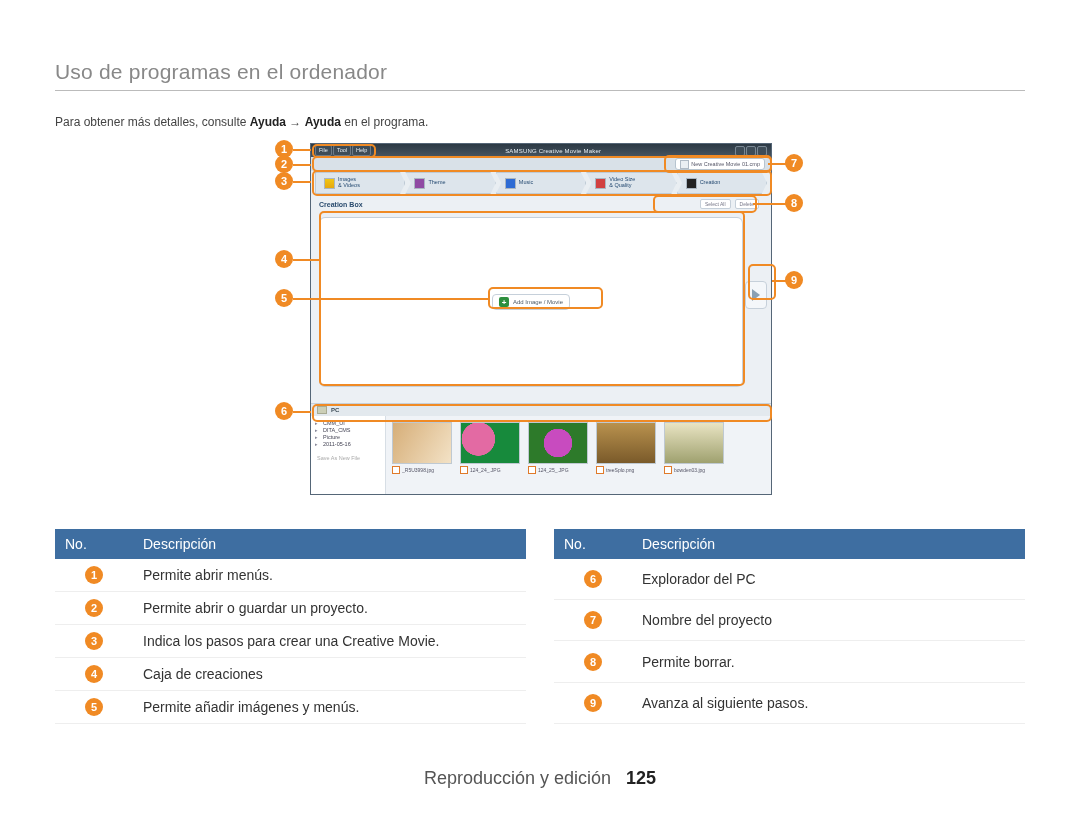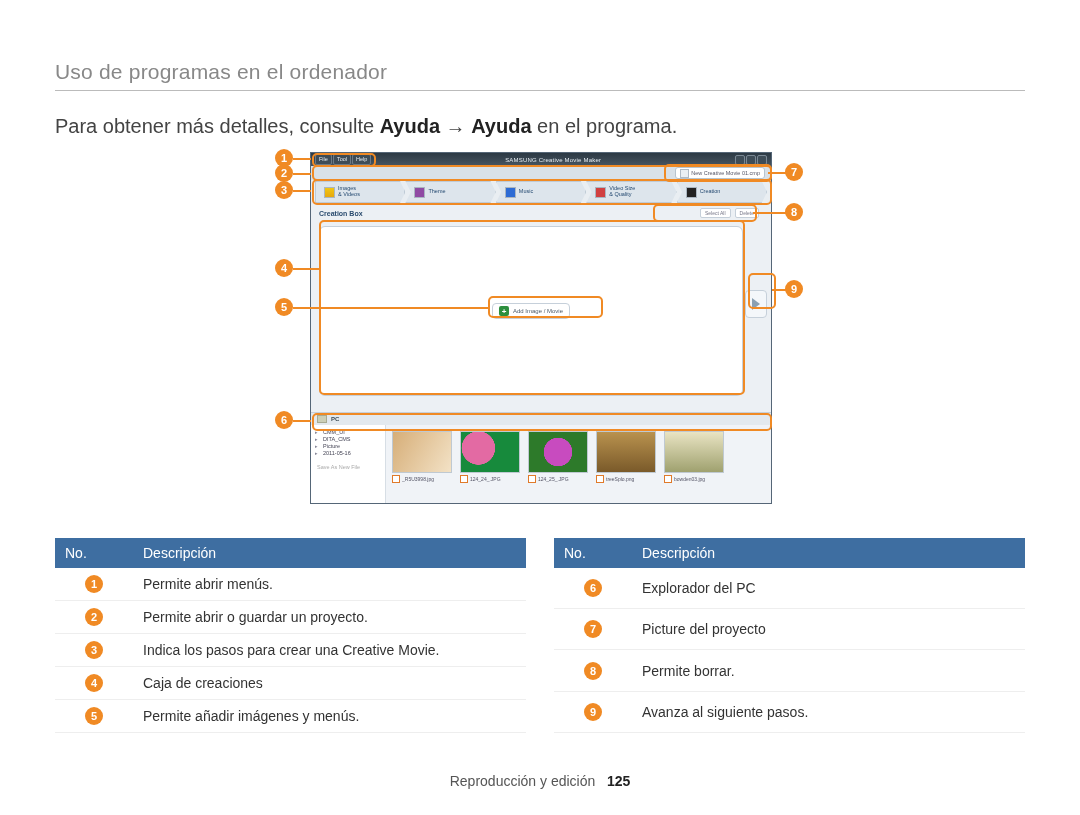--- a/index.html
+++ b/index.html
@@ -1,20 +1,20 @@
 <!DOCTYPE html>
 <html><head>
 <meta charset="utf-8">
 <style>
   html,body{margin:0;padding:0;background:#fff;color:#222;font-family:Arial,Helvetica,sans-serif;}
   .page{width:1080px;height:815px;box-sizing:border-box;padding:60px 55px 30px 55px;position:relative;}
   .breadcrumb{font-size:21px;font-weight:300;color:#888;letter-spacing:.2px;}
   .hr{border:none;border-top:1px solid #bbb;margin:6px 0 22px 0;}
   .pill{display:inline-block;background:#3e6ea1;color:#fff;border-radius:10px;padding:6px 14px 7px 14px;font-size:15px;font-weight:600;}
-  .intro{font-size:20px;color:#444;margin:24px 0 14px 0;}
+  .intro{font-size:12px;color:#444;margin:24px 0 14px 0;}
   .intro .b{font-weight:700;color:#222;}
 
   .figure-wrap{position:relative;width:530px;margin:0 auto 18px auto;}
   .app-window{width:460px;height:350px;border:1px solid #567;overflow:hidden;font-size:6px;background:#3b4a55;position:relative;}
   .titlebar{height:13px;background:linear-gradient(#2c3944,#475561);display:flex;align-items:center;color:#cfd7df;padding:0 4px;}
   .titlebar .menus{display:flex;gap:1px;}
   .titlebar .menus span{border:1px solid #6d7a86;border-radius:2px;padding:0 3px;line-height:9px;font-size:5.5px;background:#3e4c57;color:#e6edf3;}
   .titlebar .center{flex:1;text-align:center;font-size:6px;color:#e6edf3;letter-spacing:.2px;}
   .titlebar .ctrls{display:flex;gap:1px;}
   .titlebar .ctrls i{width:8px;height:8px;border:1px solid #7a8894;border-radius:2px;background:#3e4c57;display:block;}
@@ -72,21 +72,21 @@
 
   
   .tables{display:flex;gap:28px;margin-top:10px;}
   .tbl{flex:1;border-collapse:collapse;width:100%;font-size:14px;color:#333;margin-top:16px;}
   .tbl th{background:#3e6ea1;color:#fff;text-align:left;font-weight:400;font-size:14px;padding:7px 10px;}
   .tbl th:first-child{width:58px;}
   .tbl td{padding:7px 10px;border-bottom:1px solid #eee;}
   .tbl td:first-child{text-align:center;}
   .badge{display:inline-flex;width:18px;height:18px;border-radius:50%;background:#f08a24;color:#fff;font-size:11px;font-weight:700;align-items:center;justify-content:center;}
 
-  .footer{position:absolute;left:0;right:0;bottom:26px;text-align:center;font-size:14px;color:#555;}
+  .footer{position:absolute;left:0;right:0;bottom:26px;text-align:center;font-size:18px;color:#555;}
   .footer .pg{font-weight:700;color:#222;}
 </style>
 </head>
 <body>
 
 <div class="page">
   <div class="breadcrumb">Uso de programas en el ordenador</div>
   <hr class="hr">
 
   <div class="intro">
@@ -290,21 +290,21 @@
         <th>Descripción</th>
       </tr>
         </thead>
       <tbody>
         <tr>
             <td><span class="badge">6</span></td>
             <td>Explorador del PC</td>
           </tr>
         <tr>
             <td><span class="badge">7</span></td>
-            <td>Picture del proyecto</td>
+            <td>Nombre del proyecto</td>
           </tr>
         <tr>
             <td><span class="badge">8</span></td>
             <td>Permite borrar.</td>
           </tr>
         <tr>
             <td><span class="badge">9</span></td>
             <td>Avanza al siguiente pasos.</td>
           </tr>
       </tbody>

